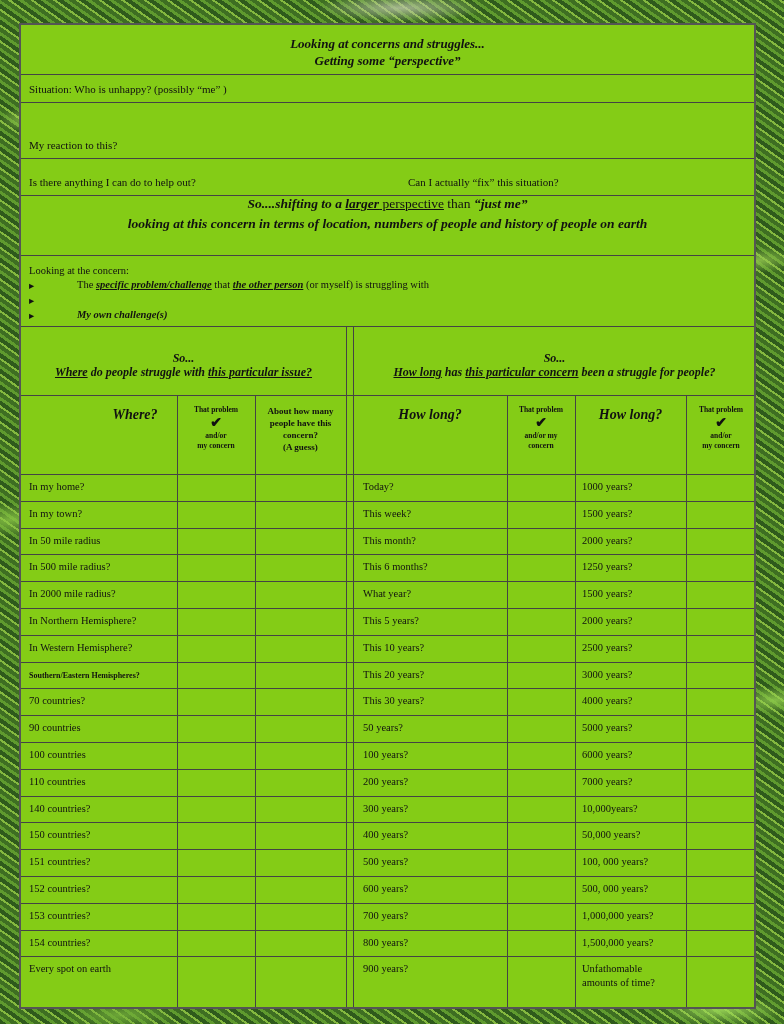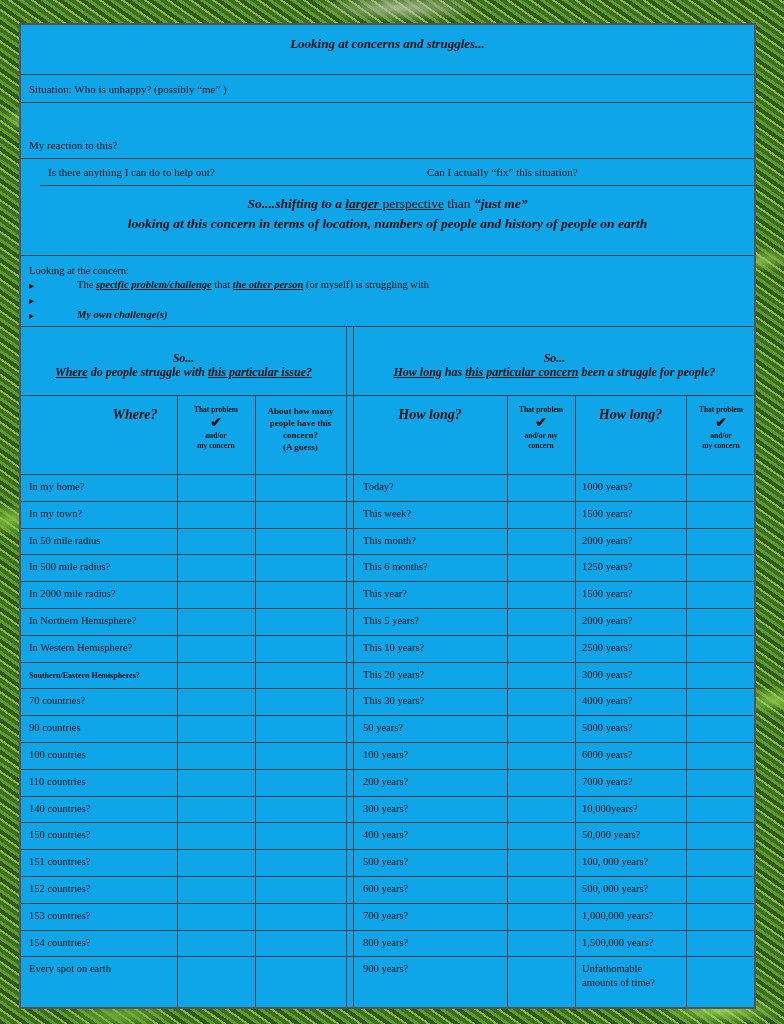--- a/index.html
+++ b/index.html
@@ -11,21 +11,21 @@
       radial-gradient(ellipse 70px 24px at 10px 520px, rgba(140,200,70,.8), transparent 70%),
       radial-gradient(ellipse 60px 20px at 775px 700px, rgba(150,210,80,.8), transparent 70%),
       radial-gradient(ellipse 90px 22px at 720px 1010px, rgba(160,220,90,.85), transparent 70%),
       radial-gradient(ellipse 80px 20px at 120px 1015px, rgba(120,180,60,.8), transparent 70%),
       radial-gradient(ellipse 120px 20px at 400px 8px, rgba(190,200,170,.8), transparent 70%),
       repeating-linear-gradient(35deg, #2f5a1c 0 4px, #5f9a2e 4px 7px, #3e6e22 7px 11px, #84b83f 11px 13px),
       #3e6b24;
   }
   .page {
     position:absolute; left:19px; top:23px; width:737px; height:986px;
-    background:#0ea5e9; border:2px solid #555; box-sizing:border-box;
+    background:#84cc16; border:2px solid #555; box-sizing:border-box;
     font-family:"Liberation Serif", serif; color:#111;
   }
   .row { position:absolute; left:0; right:0; border-bottom:1px solid #444; box-sizing:border-box; }
   .t { position:absolute; font-size:11px; white-space:nowrap; }
   .title { font-weight:bold; font-style:italic; font-size:13px; text-align:center; left:0; right:0; line-height:17px; }
   .banner { font-weight:bold; font-style:italic; font-size:13.5px; text-align:center; left:0; right:0; line-height:20px; }
   .u { text-decoration:underline; }
   .plain { font-weight:normal; font-style:normal; }
   .bullets .t { font-size:10.5px; }
   .bi { font-weight:bold; font-style:italic; }
@@ -39,32 +39,33 @@
   .check { font-size:14px; display:block; line-height:16px; }
   .cell { position:absolute; font-size:10.5px; white-space:nowrap; }
 </style>
 </head>
 <body>
 
 <div class="page">
 
   <div class="row" style="top:0;height:50px;">
     <div class="t title" style="top:10px;">Looking at concerns and  struggles...</div>
+    <div class="t title" style="top:27px;">Getting some “perspective”</div>
   </div>
 
   <div class="row" style="top:50px;height:28px;">
     <div class="t" style="left:8px;top:8px;">Situation: Who is unhappy? (possibly “me” )</div>
   </div>
 
 
   <div class="row" style="top:106px;height:28px;">
     <div class="t" style="left:8px;top:8px;">My reaction to this?</div>
   </div>
 
-  <div class="row" style="top:134px;height:27px;margin-left:19px;">
+  <div class="row" style="top:144px;height:27px;">
     <div class="t" style="left:8px;top:7px;">Is there anything I can do to help out?</div>
     <div class="t" style="left:387px;top:7px;">Can I actually “fix” this situation?</div>
   </div>
 
   <div class="row" style="top:161px;height:70px;">
     <div class="t banner" style="top:8px;">
       <span>So....shifting to a </span><span class="u">larger</span><span class="plain u"> perspective</span><span class="plain"> than </span><span>“just me”</span>
     </div>
     <div class="t banner" style="top:28px;">looking at this concern in terms of  location, numbers of people  and history of people on earth</div>
   </div>
@@ -162,21 +163,21 @@
         <div class="hline" style="top: 227.4px;"></div>
         <div class="cell" style="left: 8px; top: 234.4px;">In 500 mile radius?</div>
         <div class="cell" style="left: 342px; top: 234.4px;">This 6 months?</div>
         <div class="cell" style="left: 561px; top: 234.4px;">1250 years?</div>
         <div style="position: absolute; left: 156px; width: 78px; top: 227.4px; height: 26.8px;"></div>
         <div style="position: absolute; left: 234px; width: 91px; top: 227.4px; height: 26.8px;"></div>
         <div style="position: absolute; left: 486px; width: 68px; top: 227.4px; height: 26.8px;"></div>
         <div style="position: absolute; left: 665px; width: 70px; top: 227.4px; height: 26.8px;"></div>
         <div class="hline" style="top: 254.2px;"></div>
         <div class="cell" style="left: 8px; top: 261.2px;">In 2000 mile radius?</div>
-        <div class="cell" style="left: 342px; top: 261.2px;">This year?</div>
+        <div class="cell" style="left: 342px; top: 261.2px;">What year?</div>
         <div class="cell" style="left: 561px; top: 261.2px;">1500 years?</div>
         <div style="position: absolute; left: 156px; width: 78px; top: 254.2px; height: 26.8px;"></div>
         <div style="position: absolute; left: 234px; width: 91px; top: 254.2px; height: 26.8px;"></div>
         <div style="position: absolute; left: 486px; width: 68px; top: 254.2px; height: 26.8px;"></div>
         <div style="position: absolute; left: 665px; width: 70px; top: 254.2px; height: 26.8px;"></div>
         <div class="hline" style="top: 281px;"></div>
         <div class="cell" style="left: 8px; top: 288px;">In Northern Hemisphere?</div>
         <div class="cell" style="left: 342px; top: 288px;">This 5 years?</div>
         <div class="cell" style="left: 561px; top: 288px;">2000 years?</div>
         <div style="position: absolute; left: 156px; width: 78px; top: 281px; height: 26.8px;"></div>

